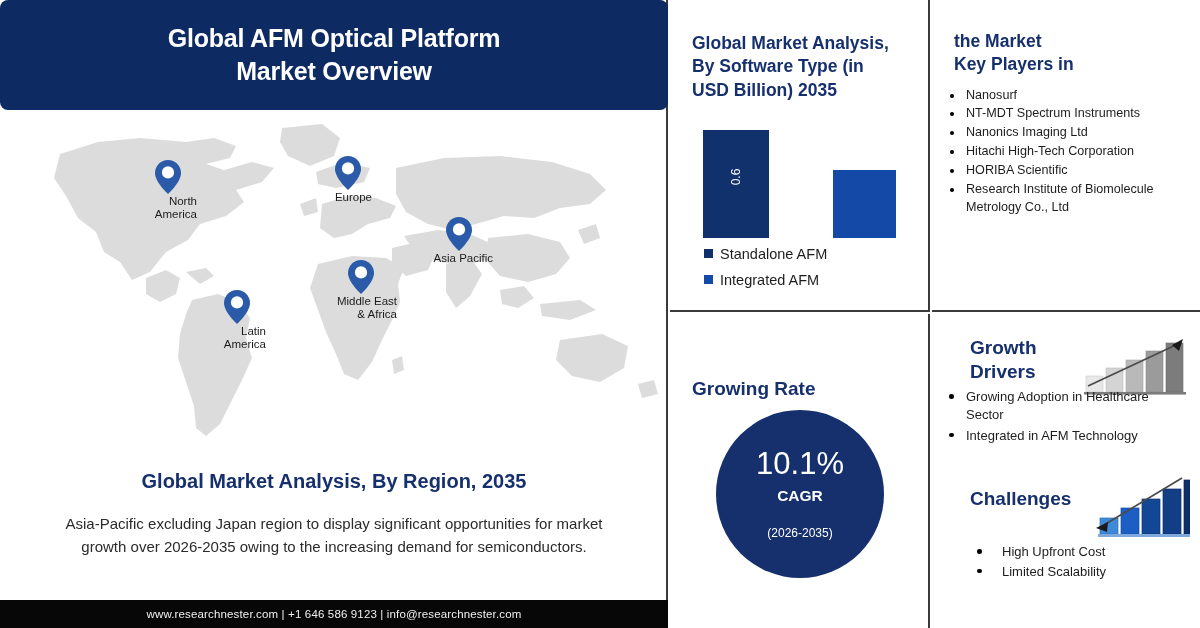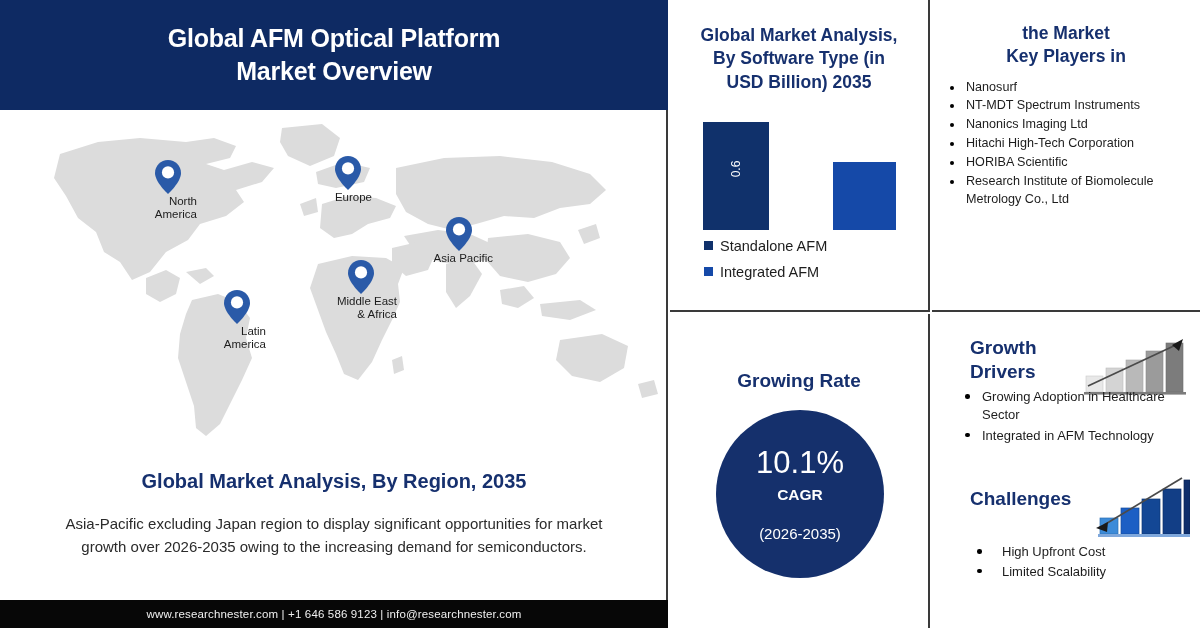--- a/index.html
+++ b/index.html
@@ -29,20 +29,21 @@
     background: #ffffff;
   }
   .title-bar {
     position: absolute;
     left: 0; top: 0;
     width: 668px; height: 110px;
     background: #0e2a63;
     display: flex;
     align-items: center;
     justify-content: center;
+    border-radius: 8px;
   }
   .title-bar h1 {
     margin: 0;
     color: #ffffff;
     font-size: 25px;
     font-weight: bold;
     line-height: 1.32;
     text-align: center;
     letter-spacing: -0.2px;
   }
@@ -114,24 +115,23 @@
                    border-right: 2px solid #3a3a3a; border-bottom: 2px solid #3a3a3a; }
   #cell-players  { left: 932px; top: 0;   width: 268px; height: 312px;
                    border-bottom: 2px solid #3a3a3a; }
   #cell-growth   { left: 670px; top: 314px; width: 260px; height: 314px;
                    border-right: 2px solid #3a3a3a; }
   #cell-drivers  { left: 932px; top: 314px; width: 268px; height: 314px; }
 
   .panel-title {
     color: #16306e;
     font-weight: bold;
-    text-align: center;
     font-size: 17.5px;
     line-height: 1.33;
-    margin: 0;
+    margin: 8px;
   }
 
   
   .sw-title { padding: 24px 14px 0 14px; }
   .bar-chart {
     position: relative;
     width: 260px;
     height: 118px;
     margin-top: 18px;
   }
@@ -211,37 +211,37 @@
     line-height: 1;
   }
   .donut-mid {
     color: #ffffff;
     font-size: 15.5px;
     font-weight: bold;
     margin-top: 8px;
   }
   .donut-small {
     color: #ffffff;
-    font-size: 15px;
+    font-size: 12px;
     margin-top: 21px;
   }
 
   
   .dr-head {
     position: absolute;
     left: 38px; top: 22px;
     color: #16306e;
     font-weight: bold;
     font-size: 19px;
     line-height: 1.25;
   }
   .dr-icon { position: absolute; left: 148px; top: 20px; }
   .dr-bullets {
     position: absolute;
-    left: 28px; top: 74px;
+    left: 12px; top: 74px;
     width: 228px;
     list-style: none;
     margin: 0; padding: 0;
   }
   .dr-bullets li {
     position: relative;
     padding-left: 22px;
     font-size: 13px;
     color: #1d1d1d;
     line-height: 1.38;

